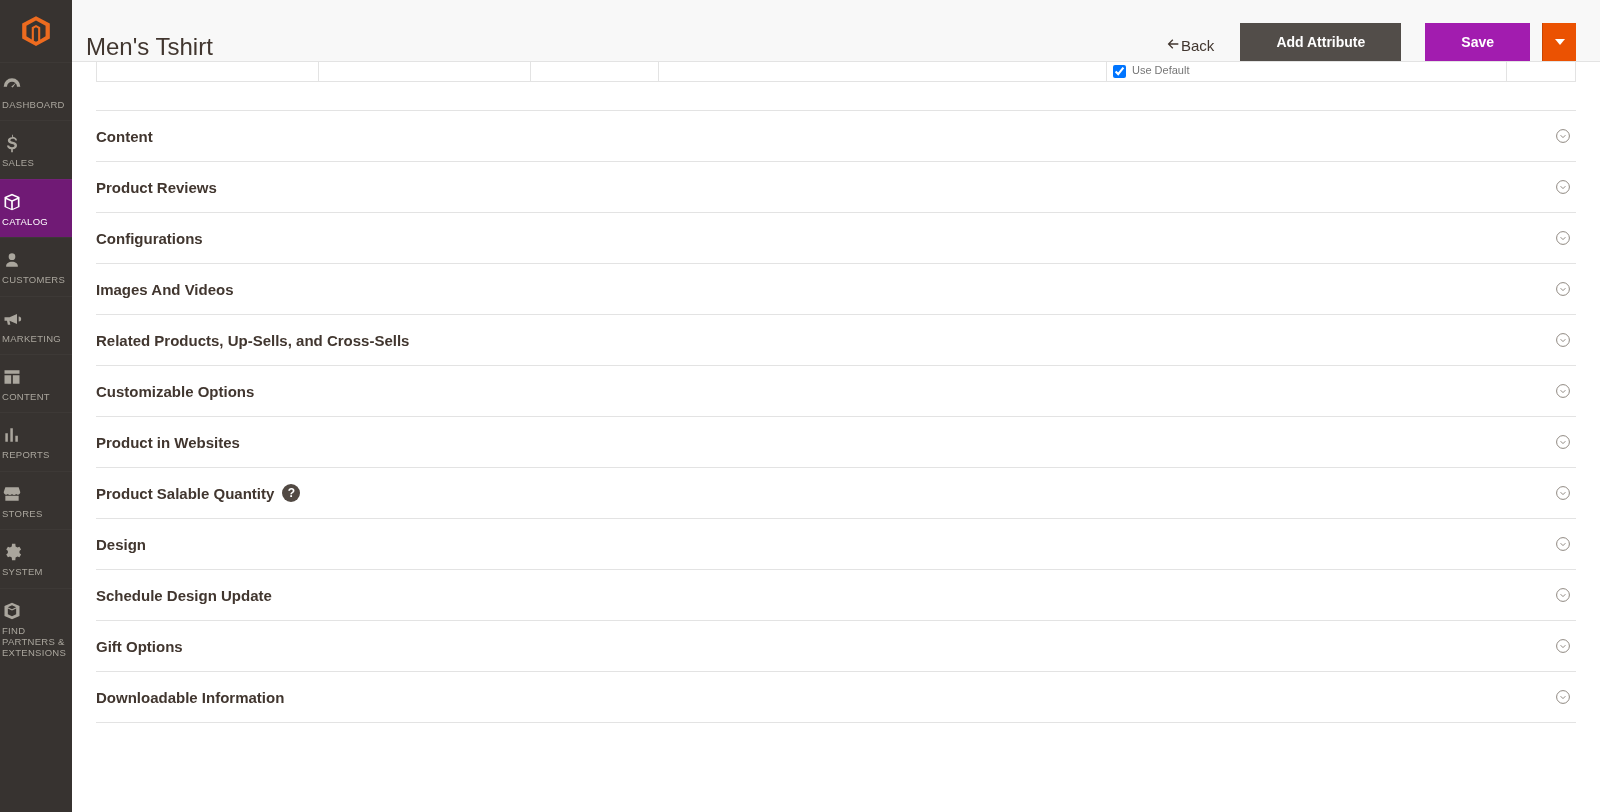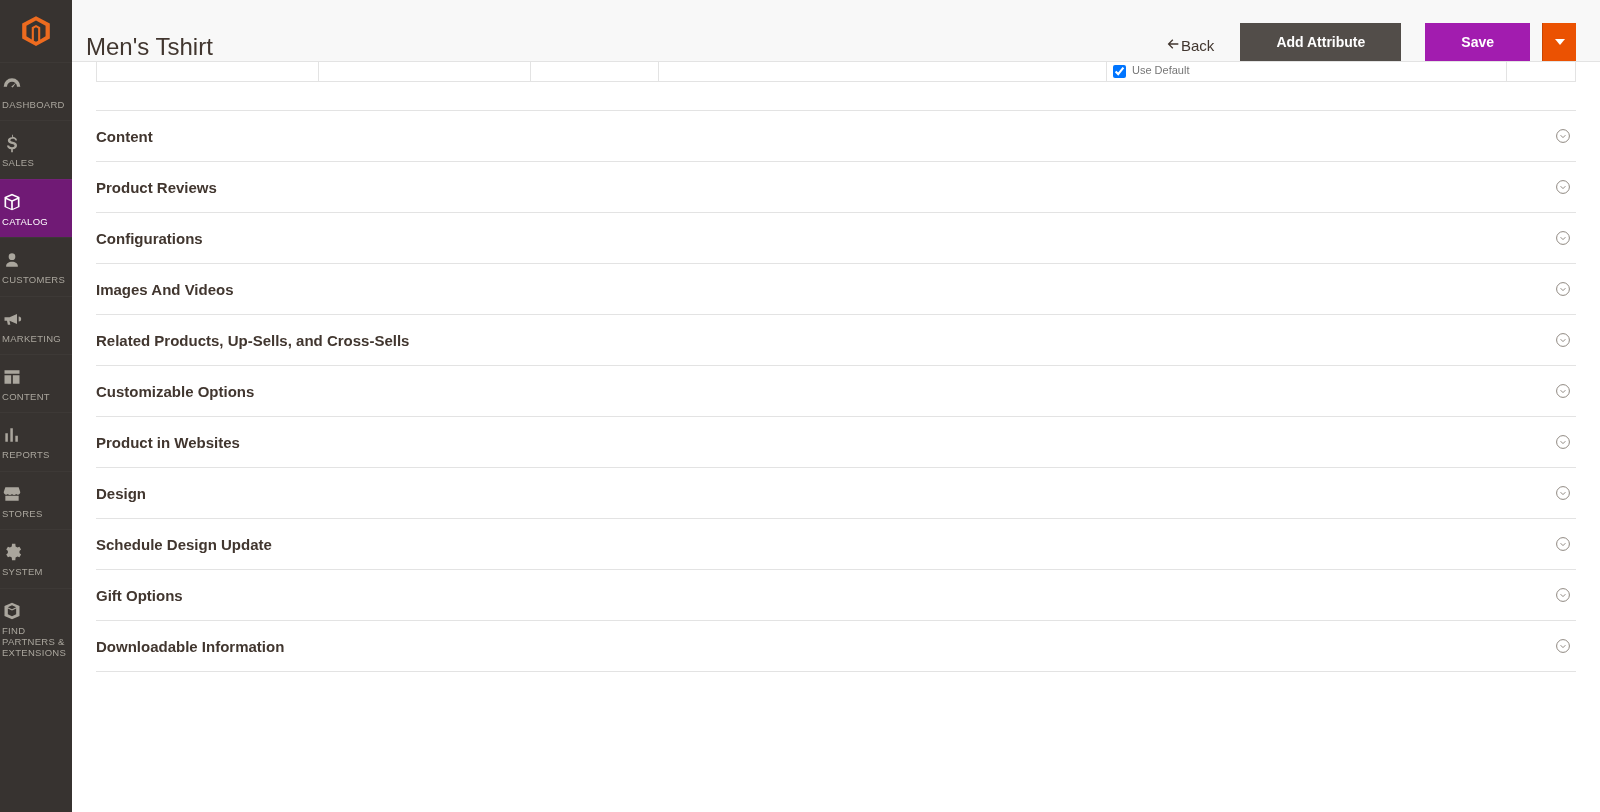--- a/index.html
+++ b/index.html
@@ -338,20 +338,32 @@
             </div>
             <span class="expand-icon">
               <svg viewBox="0 0 20 20">
                 <circle cx="10" cy="10" r="8" stroke-width="1.2"></circle>
                 <path d="M7 9l3 3 3-3" stroke-width="1.2"></path>
               </svg>
             </span>
           </div>
           <div class="acc-row">
             <div class="acc-title">
+              <span>Product Salable Quantity</span>
+              <span class="help-badge">?</span>
+            </div>
+            <span class="expand-icon">
+              <svg viewBox="0 0 20 20">
+                <circle cx="10" cy="10" r="8" stroke-width="1.2"></circle>
+                <path d="M7 9l3 3 3-3" stroke-width="1.2"></path>
+              </svg>
+            </span>
+          </div>
+          <div class="acc-row">
+            <div class="acc-title">
               <span>Design</span>
             </div>
             <span class="expand-icon">
               <svg viewBox="0 0 20 20">
                 <circle cx="10" cy="10" r="8" stroke-width="1.2"></circle>
                 <path d="M7 9l3 3 3-3" stroke-width="1.2"></path>
               </svg>
             </span>
           </div>
           <div class="acc-row">

